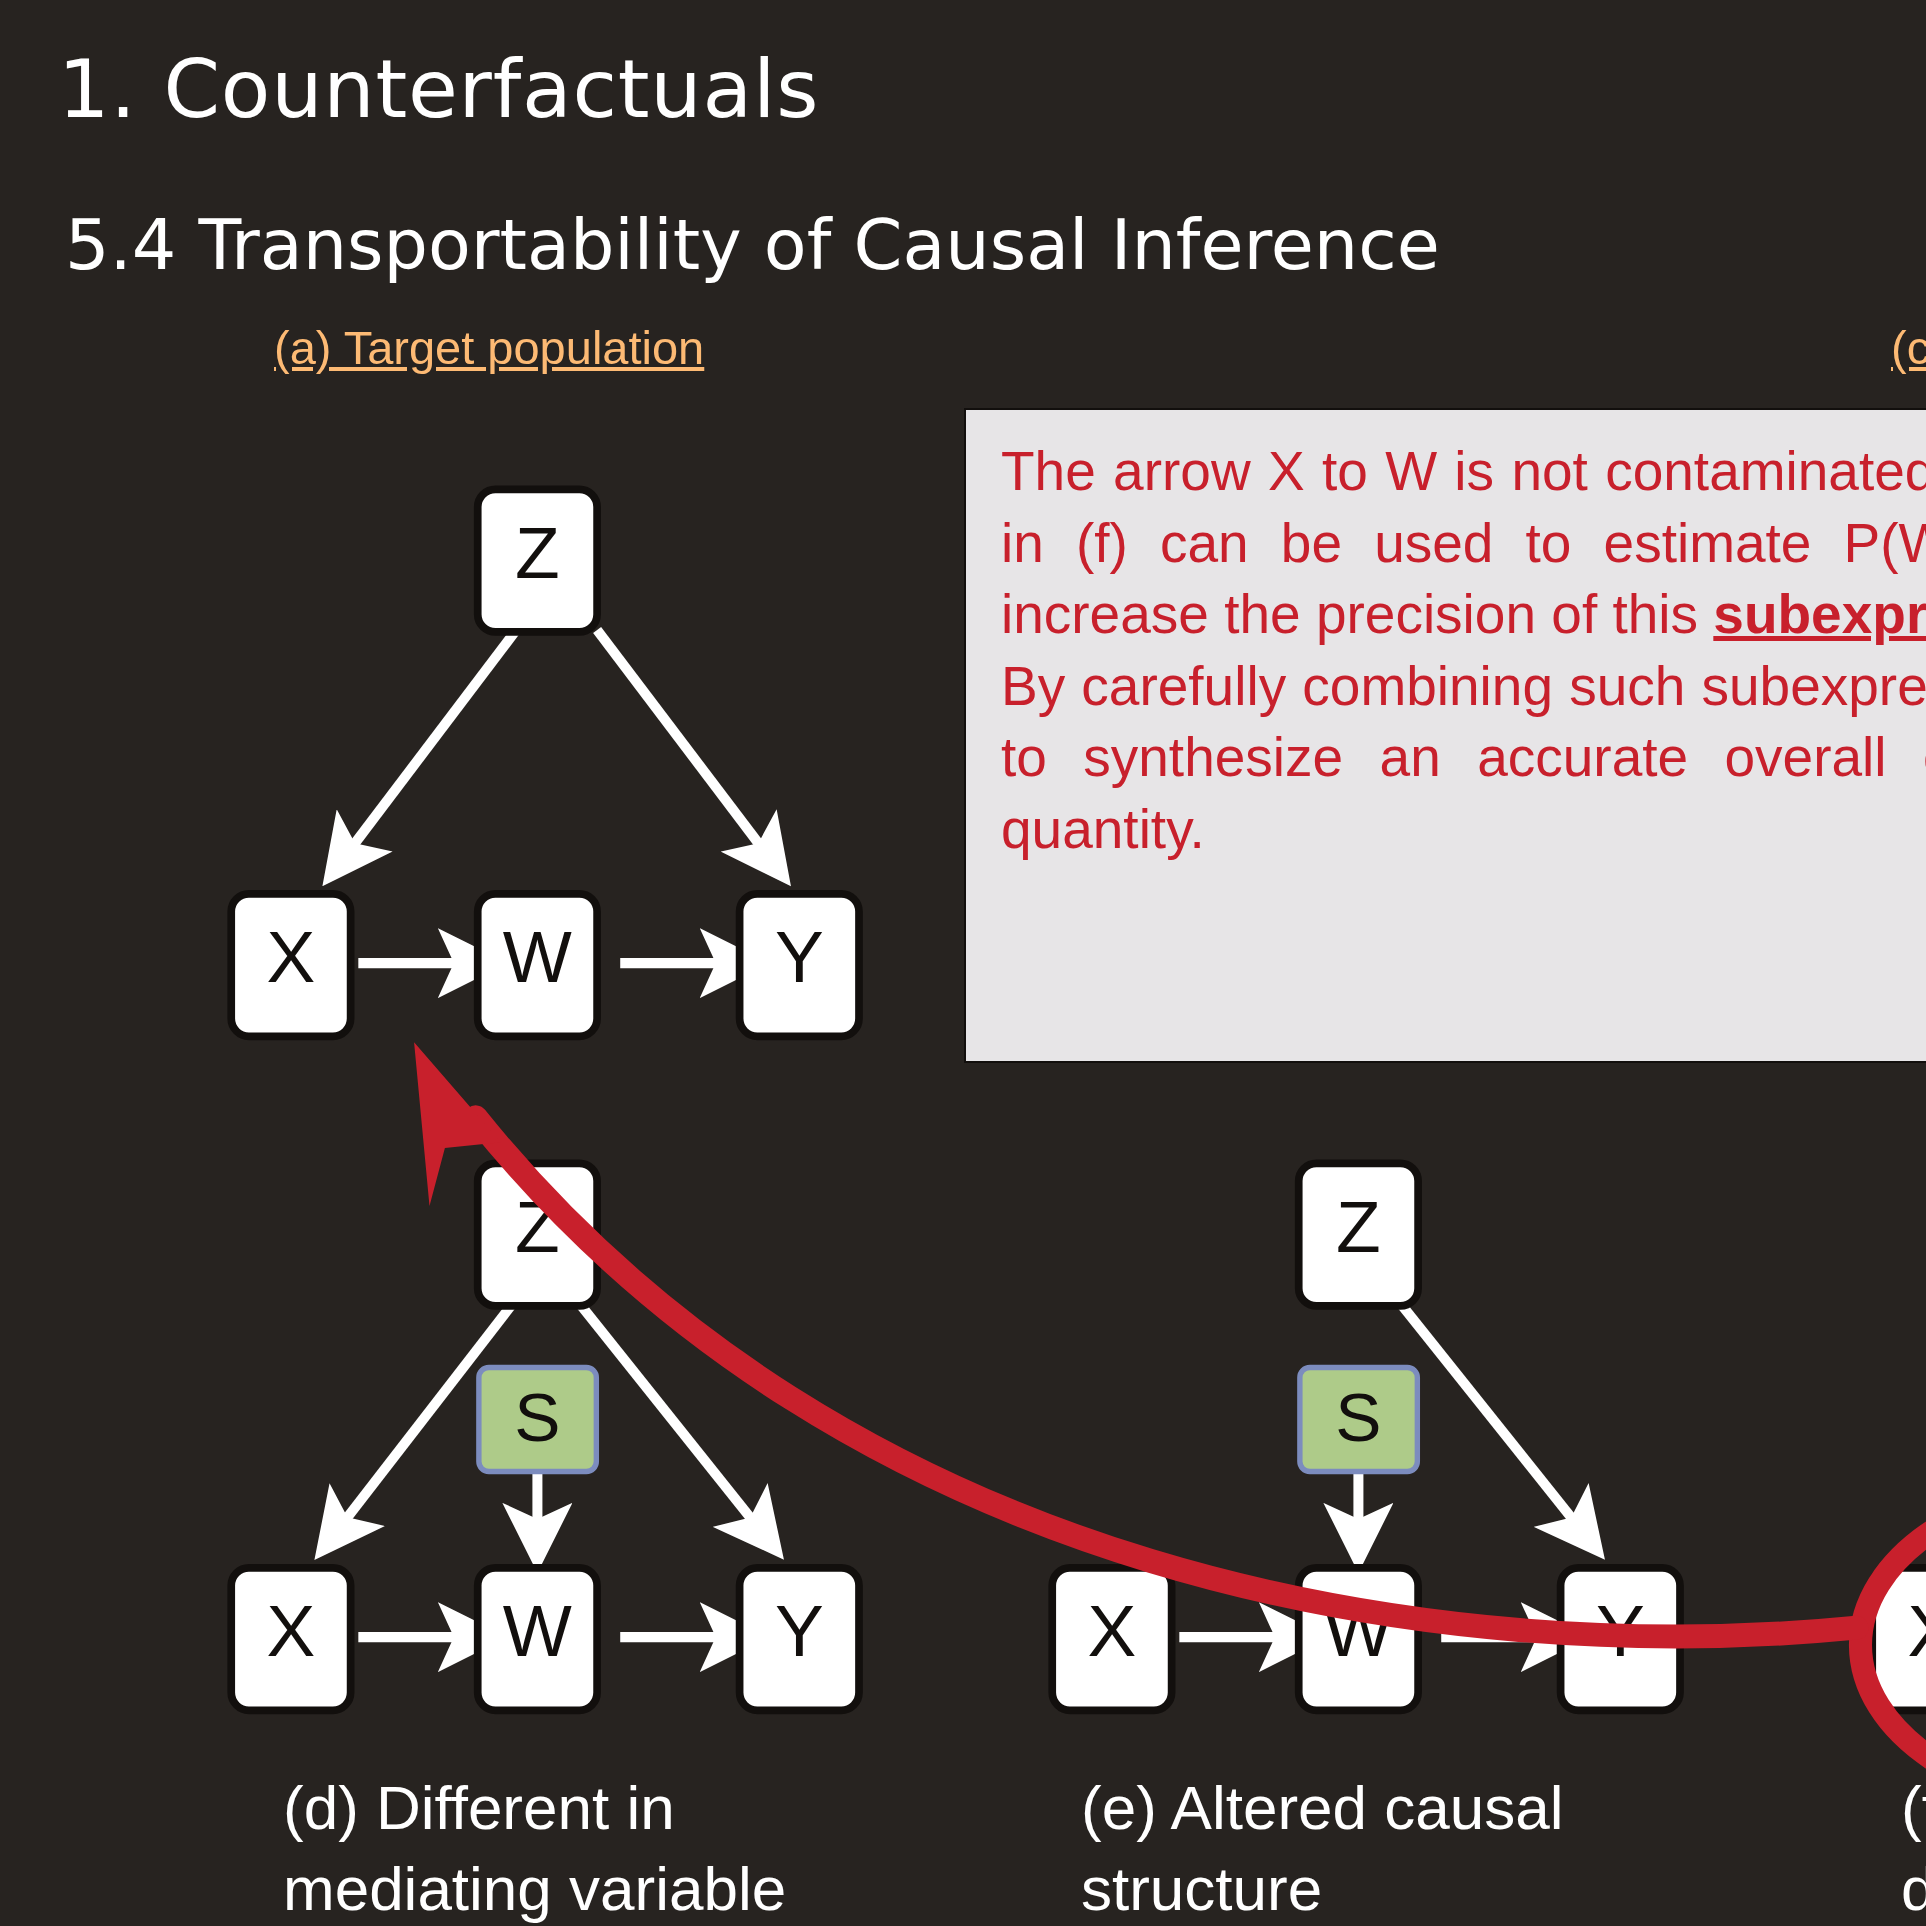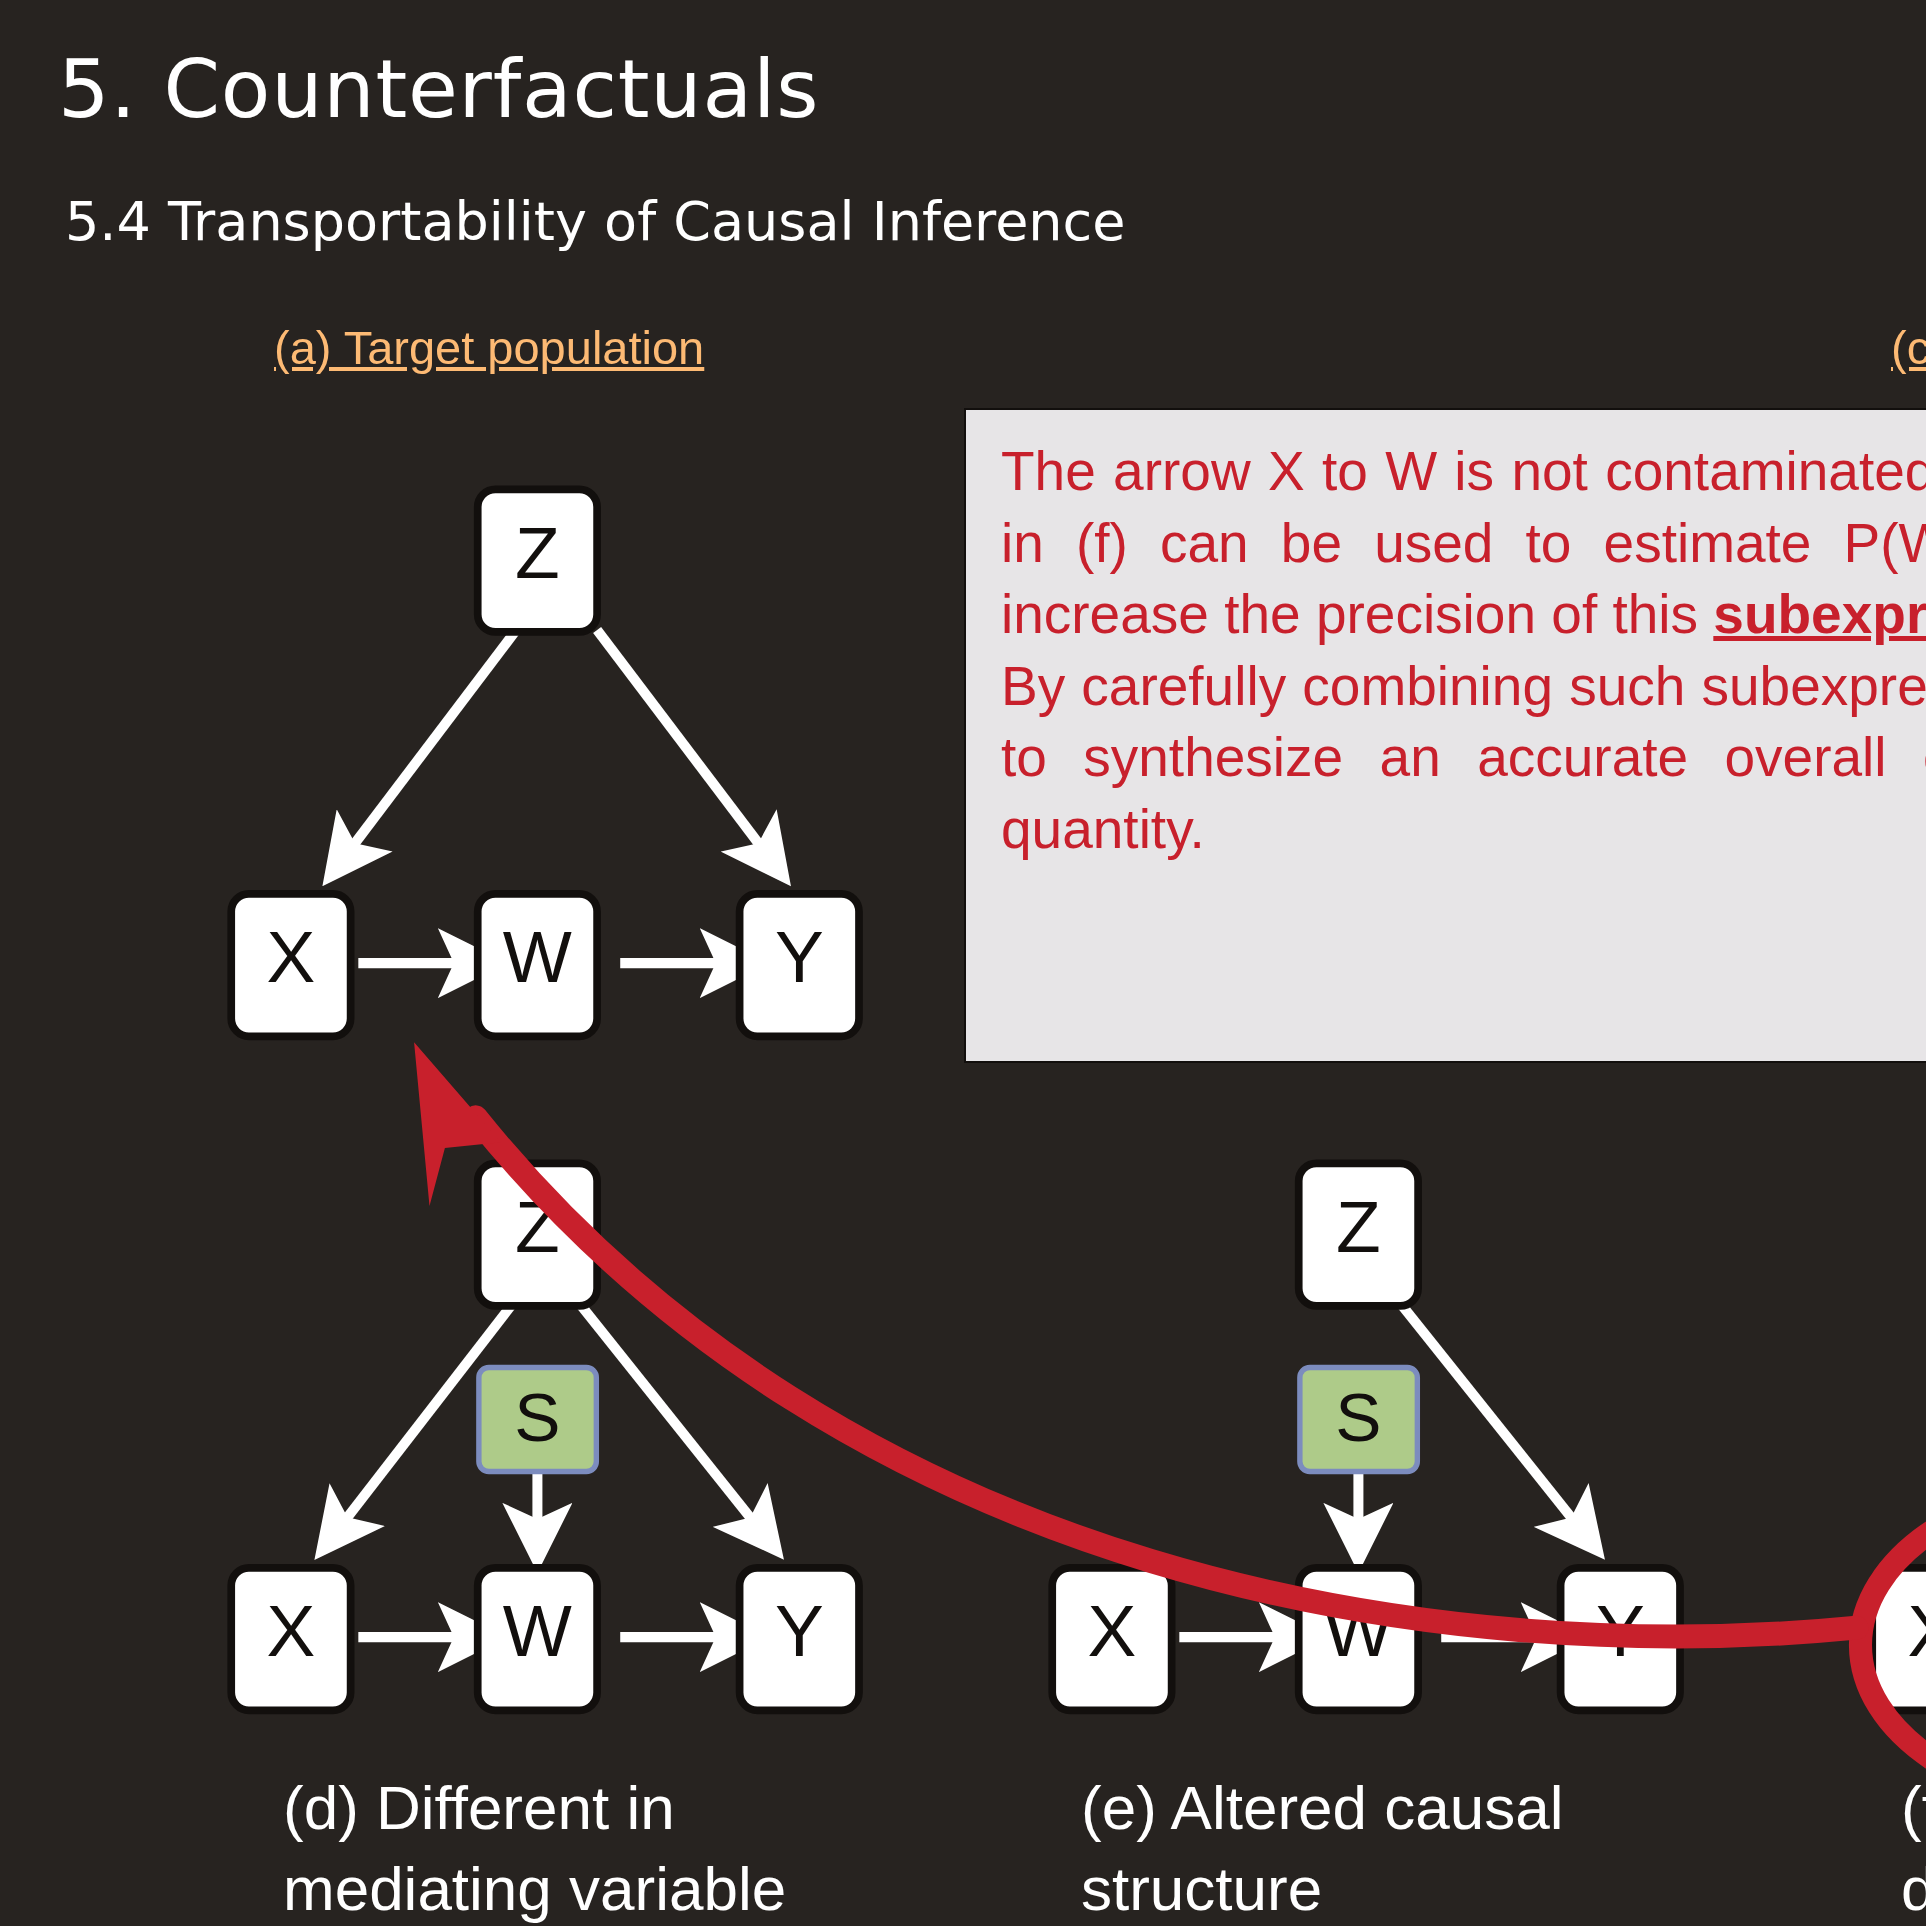--- a/index.html
+++ b/index.html
@@ -11,23 +11,23 @@
     font-family:"Liberation Sans", sans-serif;
   }
   
   #title{
     position:absolute;left:58px;top:42px;
     font-family:"DejaVu Sans", sans-serif;
     font-size:81px;color:#ffffff;white-space:nowrap;
     letter-spacing:0.8px;
   }
   #subtitle{
-    position:absolute;left:65px;top:190px;
+    position:absolute;left:65px;top:204px;
     font-family:"DejaVu Sans", sans-serif;
-    font-size:54px;color:#ffffff;white-space:nowrap;
+    font-size:70px;color:#ffffff;white-space:nowrap;
   }
   
   .colhead{
     position:absolute;
     font-size:47px;color:#fdba74;white-space:nowrap;text-decoration:underline;
   }
   
   #notebox{
     position:absolute;left:964px;top:408px;
     width:1576px;height:655px;
@@ -56,21 +56,21 @@
     line-height:1.30;
   }
   
   #redlayer{position:absolute;left:0;top:0;width:2778px;height:2084px;pointer-events:none;}
 </style>
 </head>
 <body>
 
 <div id="slide">
 
-  <div id="title">5.  Counterfactuals</div>
+  <div id="title">1.  Counterfactuals</div>
   <div id="subtitle">5.4 Transportability of Causal Inference</div>
 
   <div class="colhead" style="left:274px;top:320px;">(a) Target population</div>
   <div class="colhead" style="left:1891px;top:320px;">(c) Different in</div>
 
   <div class="dg" style="left:208px;top:474px;">
     <svg width="732" height="570" viewBox="0 0 1900 1480">
       <defs>
         <marker id="wh" markerWidth="7" markerHeight="7" refX="3.6" refY="3.5" orient="auto">
           <path d="M0,0 L7,3.5 L0,7 L1.6,3.5 Z" fill="#ffffff"></path>

